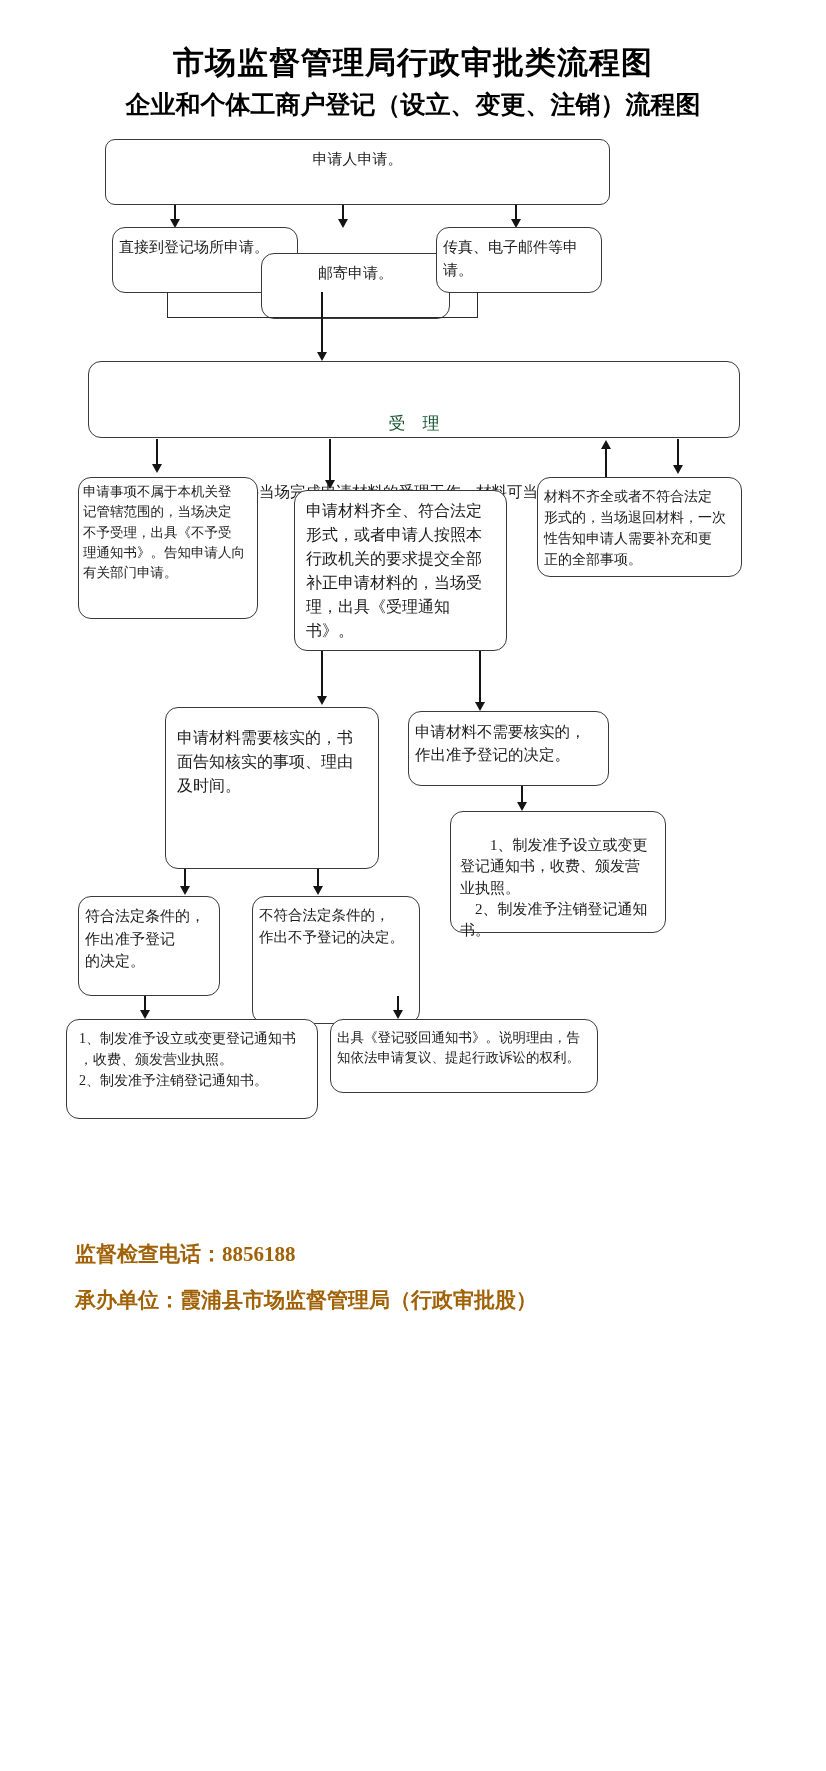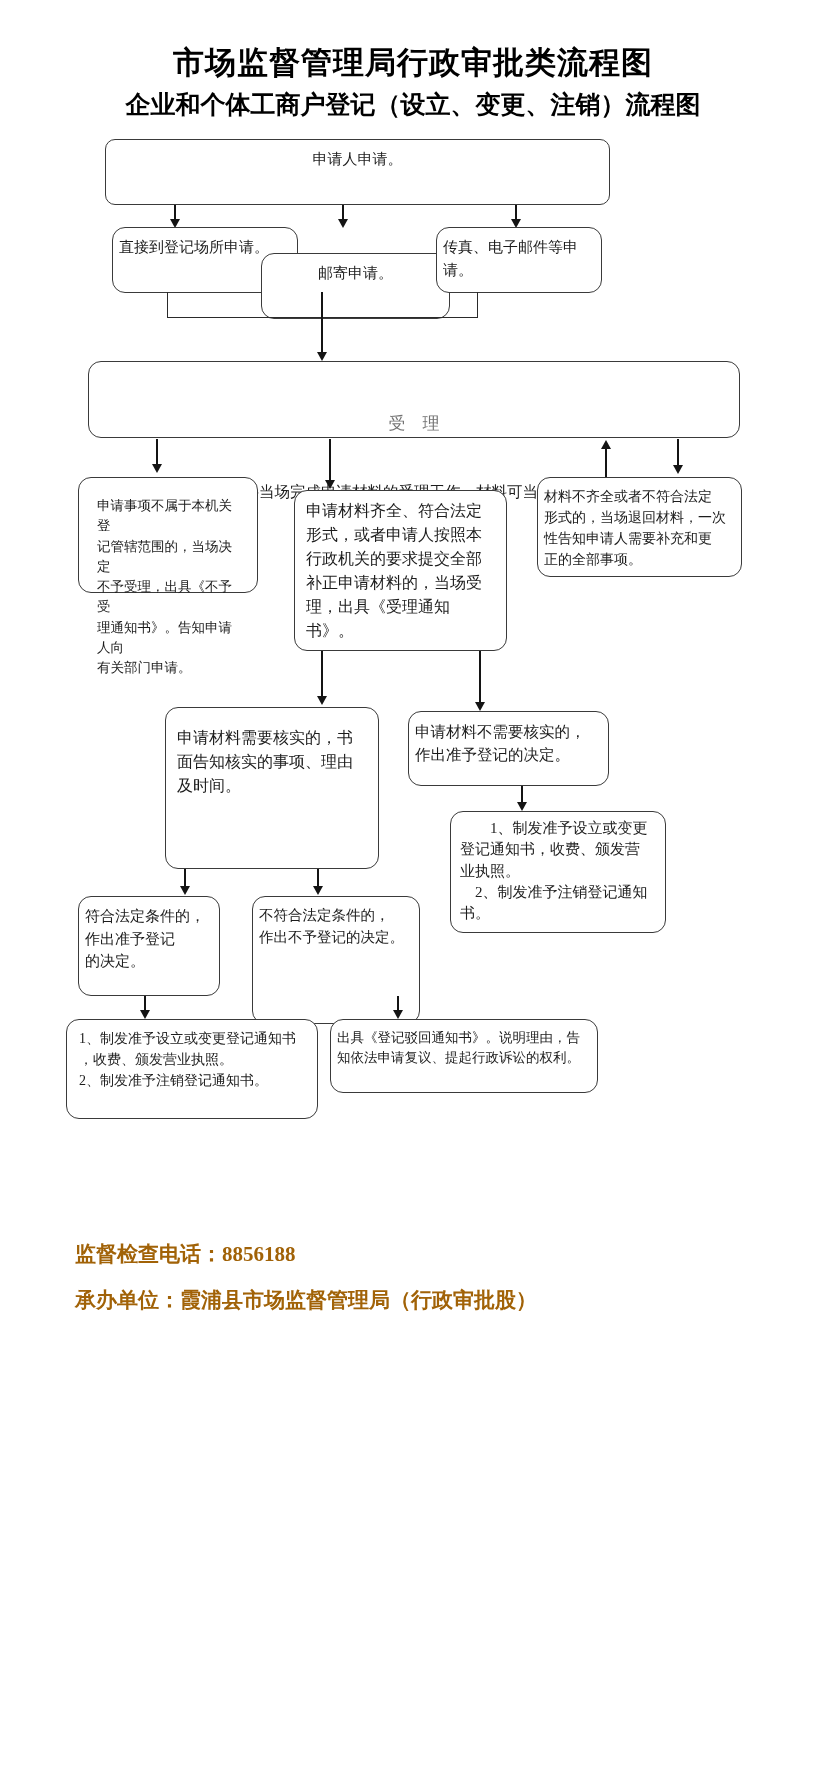--- a/index.html
+++ b/index.html
@@ -8,21 +8,21 @@
   .title{position:absolute;left:0;top:42px;width:826px;text-align:center;
          font-family:"Liberation Sans","DejaVu Sans",sans-serif;
          font-size:31px;font-weight:bold;color:#000;letter-spacing:1px;}
   .subtitle{position:absolute;left:0;top:88px;width:826px;text-align:center;
          font-family:"Liberation Sans","DejaVu Sans",sans-serif;
          font-size:25px;font-weight:bold;color:#000;}
   .node{position:absolute;box-sizing:border-box;border:1px solid #3a3a3a;border-radius:13px;
         background:#fff;font-size:15px;line-height:1.5;padding:8px 6px;
         white-space:pre-wrap;word-break:break-all;}
   .center{text-align:center;}
-  .accept-title{text-align:center;font-size:17px;color:#737373;line-height:1.35;}
+  .accept-title{text-align:center;font-size:17px;color:#14532d;line-height:1.35;}
   .accept-body{text-align:center;font-size:15.5px;line-height:1.45;}
   .vln{position:absolute;width:2px;background:#141414;}
   .tln{position:absolute;width:1px;background:#2a2a2a;}
   .hln{position:absolute;height:1px;background:#2a2a2a;}
   .ah-d{position:absolute;width:0;height:0;border-left:5px solid transparent;
         border-right:5px solid transparent;border-top:9px solid #141414;}
   .ah-u{position:absolute;width:0;height:0;border-left:5px solid transparent;
         border-right:5px solid transparent;border-bottom:9px solid #141414;}
   .footer-line{position:absolute;left:75px;font-size:21px;font-weight:bold;color:#a16207;}
 </style>
@@ -61,21 +61,21 @@
 
   <div class="vln" style="left:156px;top:439px;height:25px;"></div>
   <div class="ah-d" style="left:152px;top:464px;"></div>
   <div class="vln" style="left:329px;top:439px;height:41px;"></div>
   <div class="ah-d" style="left:325px;top:480px;"></div>
   <div class="ah-u" style="left:601px;top:440px;"></div>
   <div class="vln" style="left:605px;top:449px;height:28px;"></div>
   <div class="vln" style="left:677px;top:439px;height:26px;"></div>
   <div class="ah-d" style="left:673px;top:465px;"></div>
 
-  <div class="node" style="left:78px;top:477px;width:180px;height:116px;font-size:13.5px;padding:18px;">申请事项不属于本机关登
+  <div class="node" style="left:78px;top:477px;width:180px;height:142px;font-size:13.5px;padding:4px;">申请事项不属于本机关登
 记管辖范围的，当场决定
 不予受理，出具《不予受
 理通知书》。告知申请人向
 有关部门申请。</div>
   <div class="node" style="left:294px;top:490px;width:213px;height:161px;font-size:16px;padding:8px 11px;">申请材料齐全、符合法定
 形式，或者申请人按照本
 行政机关的要求提交全部
 补正申请材料的，当场受
 理，出具《受理通知书》。</div>
   <div class="node" style="left:537px;top:477px;width:205px;height:100px;font-size:14px;">材料不齐全或者不符合法定
@@ -90,21 +90,21 @@
 
   <div class="node" style="left:165px;top:707px;width:214px;height:162px;font-size:16px;padding:18px 11px;">申请材料需要核实的，书
 面告知核实的事项、理由
 及时间。</div>
   <div class="node" style="left:408px;top:711px;width:201px;height:75px;font-size:15.5px;">申请材料不需要核实的，
 作出准予登记的决定。</div>
 
   <div class="vln" style="left:521px;top:786px;height:16px;"></div>
   <div class="ah-d" style="left:517px;top:802px;"></div>
 
-  <div class="node" style="left:450px;top:811px;width:216px;height:122px;padding:6px 9px;line-height:1.42;">　　1、制发准予设立或变更
+  <div class="node" style="left:450px;top:811px;width:216px;height:122px;padding:23px 9px;line-height:1.42;">　　1、制发准予设立或变更
 登记通知书，收费、颁发营
 业执照。
 　2、制发准予注销登记通知
 书。</div>
 
   <div class="vln" style="left:184px;top:869px;height:17px;"></div>
   <div class="ah-d" style="left:180px;top:886px;"></div>
   <div class="vln" style="left:317px;top:869px;height:17px;"></div>
   <div class="ah-d" style="left:313px;top:886px;"></div>
 

